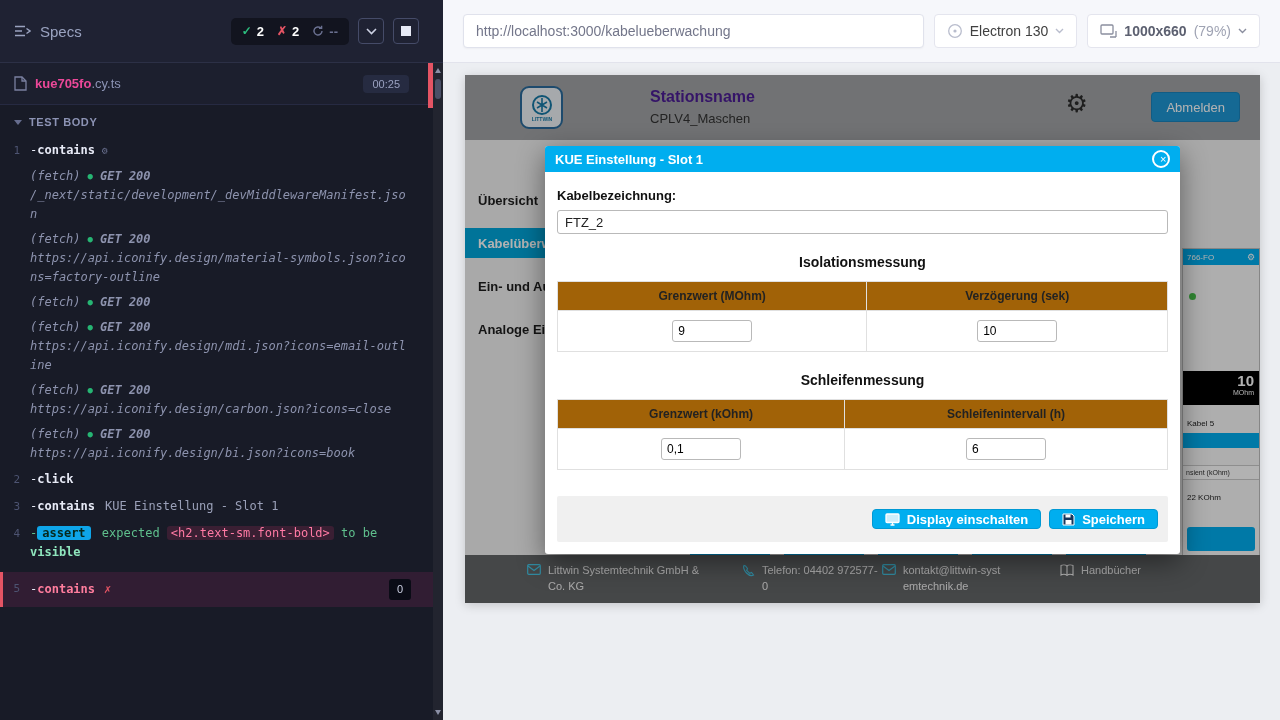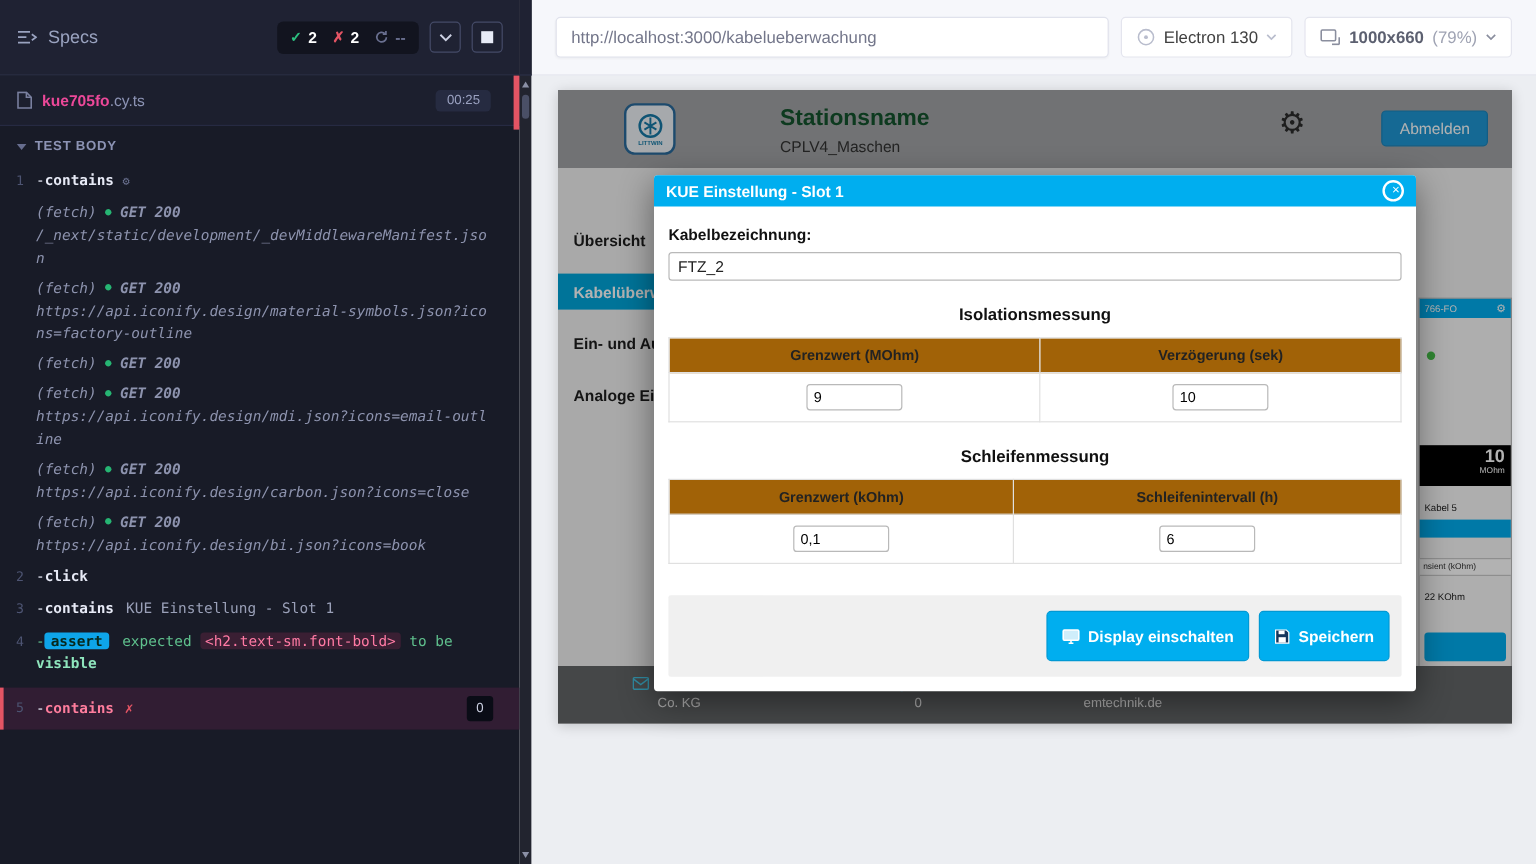--- a/index.html
+++ b/index.html
@@ -75,21 +75,21 @@
   .browser-box { color:#404040; }
   .vp-size { color:#5c6070; font-weight:bold; }
   .vp-zoom { color:#9fa3b3; }
 
   .aut-canvas { flex:1; position:relative; background:#eceef2; }
   .app { position:absolute; left:22px; top:12px; width:795px; height:528px; background:#f2f2f2; box-shadow:0 2px 10px rgba(0,0,0,0.18); }
 
   .app-header { position:absolute; top:0; left:0; right:0; height:65px; background:#a2a4a6; }
   .logo { position:absolute; left:55px; top:11px; width:43px; height:43px; background:#eef3f6; border:2px solid #2a6b9c; border-radius:9px; display:grid; place-items:center; }
   .station { position:absolute; left:185px; top:13px; }
-  .station-label { font-size:19px; font-weight:bold; color:#14532d; }
+  .station-label { font-size:16px; font-weight:bold; color:#4c1d95; }
   .station-value { font-size:13px; color:#333; margin-top:5px; }
   .gear-app { position:absolute; right:172px; top:16px; font-size:25px; color:#2b2b2b; cursor:pointer; line-height:1; }
   .logout { position:absolute; right:20px; top:17px; height:30px; padding:0 14px; background:#1f97d4; border:1px solid #1a85bd; color:#fff; font-size:13px; border-radius:4px; display:flex; align-items:center; cursor:pointer; font-family:"Liberation Sans", sans-serif; }
 
   .app-body { position:absolute; top:65px; bottom:48px; left:0; right:0; background:#f2f2f2; overflow:hidden; }
   .nav { position:absolute; left:0; top:0; width:210px; padding-top:45px; }
   .nav-item { height:30px; display:flex; align-items:center; padding-left:13px; font-size:13px; font-weight:bold; color:#1d1d1d; margin-bottom:13px; white-space:nowrap; cursor:pointer; }
   .nav-item.active { background:#00a7dc; color:#fff; }
 
   
@@ -115,21 +115,21 @@
   .modal-close { margin-left:auto; width:18px; height:18px; border:2px solid #fff; border-radius:50%; display:grid; place-items:center; font-size:11px; line-height:1; cursor:pointer; color:#fff; background:transparent; }
   .modal-body { padding:12px 12px 12px; }
   .field-label { font-size:13px; font-weight:bold; color:#111; margin:4px 0 7px; }
   .field-input { width:100%; height:24px; border:1px solid #b9b9b9; border-radius:3px; font-size:13px; padding:0 7px; color:#222; font-family:"Liberation Sans", sans-serif; }
   .section-h { text-align:center; font-size:14px; font-weight:bold; color:#111; margin:20px 0 11px; }
   .mtable { width:100%; border-collapse:collapse; }
   .mtable th { background:#a16207; border:1px solid #e0e0e0; font-size:12px; font-weight:bold; color:#222; padding:7px 4px; }
   .mtable td { border:1px solid #e0e0e0; text-align:center; padding:9px 4px; }
   .cell-input { width:80px; height:22px; border:1px solid #b9b9b9; border-radius:3px; font-size:12px; padding:0 5px; font-family:"Liberation Sans", sans-serif; }
   .modal-footer { margin:14px 12px 12px; background:#f0f0f0; padding:13px 10px; display:flex; justify-content:flex-end; gap:8px; border-radius:2px; }
-  .m-btn { height:42px; background:#00aeef; color:#fff; border:1px solid #0099d4; border-radius:4px; font-size:13px; font-weight:bold; display:flex; align-items:center; gap:7px; padding:0 12px; cursor:pointer; font-family:"Liberation Sans", sans-serif; }
+  .m-btn { height:20px; background:#00aeef; color:#fff; border:1px solid #0099d4; border-radius:4px; font-size:13px; font-weight:bold; display:flex; align-items:center; gap:7px; padding:0 12px; cursor:pointer; font-family:"Liberation Sans", sans-serif; }
 
   
   .app-footer { position:absolute; bottom:0; left:0; right:0; height:48px; background:#646668; display:flex; align-items:flex-start; padding:8px 14px 0 62px; color:#f2f2f2; font-size:11px; }
   .f-item { display:flex; gap:7px; }
   .f-item svg { flex-shrink:0; margin-top:1px; }
   .f-txt { line-height:1.45; }
   .fi-1 { width:215px; } .fi-1 .f-txt { width:170px; }
   .fi-2 { width:140px; } .fi-2 .f-txt { width:116px; }
   .fi-3 { width:178px; } .fi-3 .f-txt { width:102px; word-break:break-all; }
 </style>

